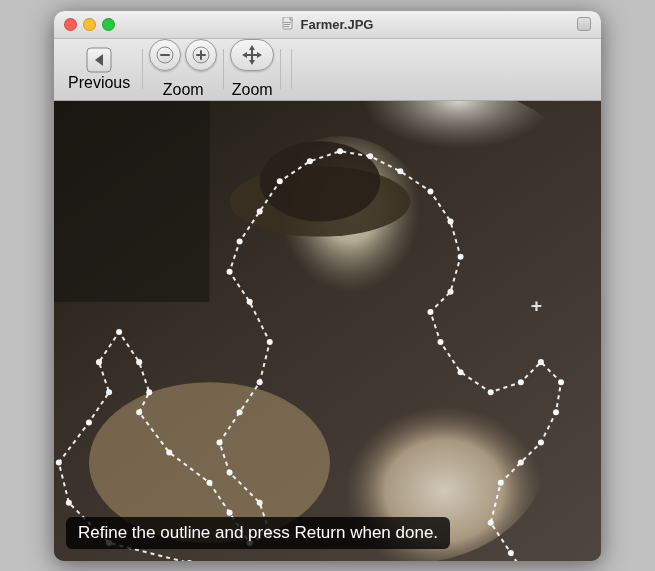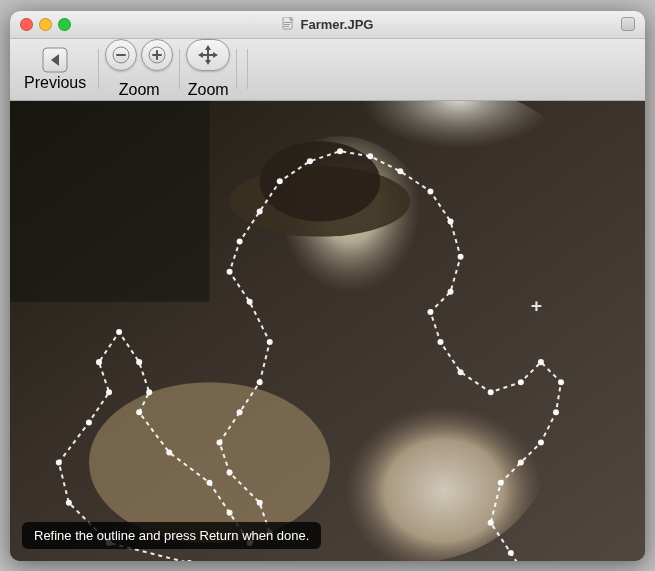--- a/index.html
+++ b/index.html
@@ -8,21 +8,21 @@
       width: 655px;
       height: 571px;
       background: #c0c0c0;
       font-family: -apple-system, 'Lucida Grande', sans-serif;
       display: flex;
       justify-content: center;
       align-items: center;
     }
 
     .window {
-      width: 635px;
+      width: 547px;
       height: 550px;
       background: #ececec;
       border-radius: 10px;
       box-shadow: 0 4px 24px rgba(0,0,0,0.5), inset 0 0 0 1px rgba(0,0,0,0.3);
       display: flex;
       flex-direction: column;
       overflow: hidden;
     }
 
     
@@ -192,21 +192,21 @@
     }
 
     
     .status-bar {
       position: absolute;
       bottom: 12px;
       left: 12px;
       right: auto;
       background: rgba(0, 0, 0, 0.78);
       color: #fff;
-      font-size: 13px;
+      font-size: 17px;
       padding: 6px 12px;
       border-radius: 6px;
       white-space: nowrap;
     }
 
     .nav-btn {
       display: flex;
       flex-direction: column;
       align-items: center;
       padding: 4px 6px;

